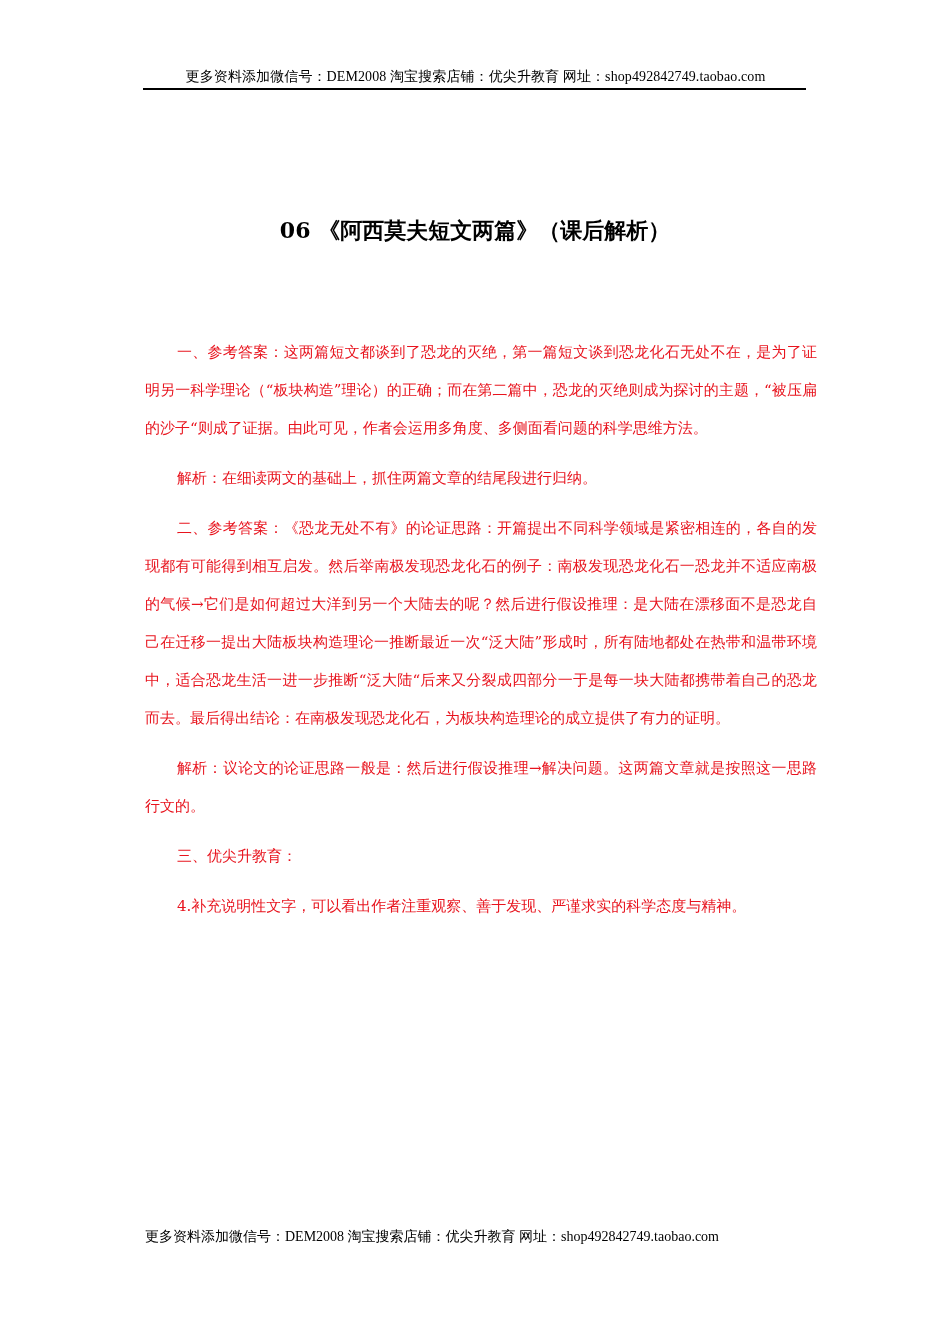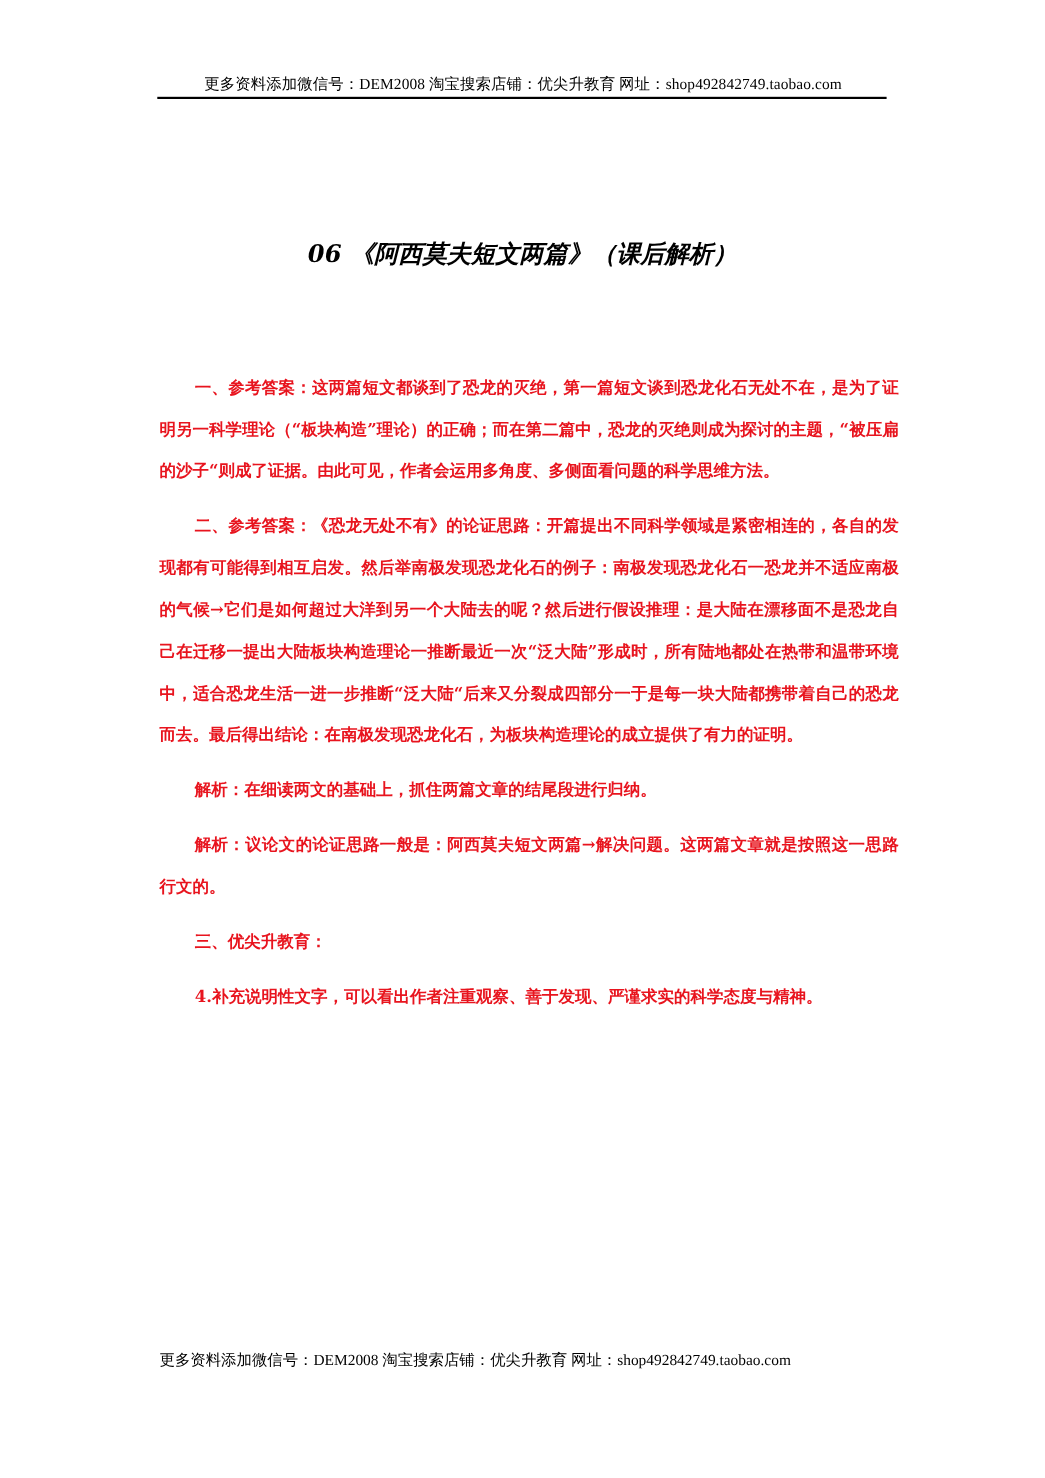--- a/index.html
+++ b/index.html
@@ -3,38 +3,38 @@
 <meta charset="utf-8">
 <style>
   html, body { margin: 0; padding: 0; background: #ffffff; }
   body { width: 950px; height: 1344px; position: relative; overflow: hidden;
          font-family: "DejaVu Serif", "Liberation Serif", serif; }
   .header { position: absolute; left: 145px; top: 68px; width: 661px;
             font-size: 14px; color: #000; white-space: nowrap; text-align: center;
             font-family: "Liberation Serif", "DejaVu Serif", serif; letter-spacing: 0.1px; }
   .header-rule { position: absolute; left: 143px; top: 88px; width: 663px; height: 2px; background: #000; }
   .title { position: absolute; left: 0; width: 950px; top: 216px; text-align: center;
-           font-size: 22px; color: #000; font-weight: bold; white-space: nowrap; font-style: italic; }
+           font-size: 22px; color: #000; font-weight: bold; white-space: nowrap; }
   .body { position: absolute; left: 145px; top: 333px; width: 672px; color: #e8141e;
-          font-size: 15px; line-height: 38px; font-weight: bold; }
+          font-size: 15px; line-height: 38px; }
   .para { text-indent: 32px; margin: 0 0 12px 0; text-align: justify; }
   .footer { position: absolute; left: 145px; top: 1228px; width: 661px;
             font-size: 14px; color: #000; white-space: nowrap;
             font-family: "Liberation Serif", "DejaVu Serif", serif; }
 </style>
 </head>
 <body>
 
 <div class="header">更多资料添加微信号：DEM2008  淘宝搜索店铺：优尖升教育 网址：shop492842749.taobao.com</div>
 <div class="header-rule"></div>
 
 <div class="title">06  《阿西莫夫短文两篇》（课后解析）</div>
 
 <div class="body">
   <p class="para">一、参考答案：这两篇短文都谈到了恐龙的灭绝，第一篇短文谈到恐龙化石无处不在，是为了证明另一科学理论（“板块构造”理论）的正确；而在第二篇中，恐龙的灭绝则成为探讨的主题，“被压扁的沙子“则成了证据。由此可见，作者会运用多角度、多侧面看问题的科学思维方法。</p>
+  <p class="para">解析：在细读两文的基础上，抓住两篇文章的结尾段进行归纳。</p>
   <p class="para">二、参考答案：《恐龙无处不有》的论证思路：开篇提出不同科学领域是紧密相连的，各自的发现都有可能得到相互启发。然后举南极发现恐龙化石的例子：南极发现恐龙化石一恐龙并不适应南极的气候→它们是如何超过大洋到另一个大陆去的呢？然后进行假设推理：是大陆在漂移面不是恐龙自己在迁移一提出大陆板块构造理论一推断最近一次“泛大陆”形成时，所有陆地都处在热带和温带环境中，适合恐龙生活一进一步推断“泛大陆“后来又分裂成四部分一于是每一块大陆都携带着自己的恐龙而去。最后得出结论：在南极发现恐龙化石，为板块构造理论的成立提供了有力的证明。</p>
-  <p class="para">解析：在细读两文的基础上，抓住两篇文章的结尾段进行归纳。</p>
-  <p class="para">解析：议论文的论证思路一般是：阿西莫夫短文两篇→解决问题。这两篇文章就是按照这一思路行文的。</p>
+  <p class="para">解析：议论文的论证思路一般是：然后进行假设推理→解决问题。这两篇文章就是按照这一思路行文的。</p>
   <p class="para">三、优尖升教育：</p>
   <p class="para">4.补充说明性文字，可以看出作者注重观察、善于发现、严谨求实的科学态度与精神。</p>
 </div>
 
 <div class="footer">更多资料添加微信号：DEM2008  淘宝搜索店铺：优尖升教育 网址：shop492842749.taobao.com</div>
 
 </body></html>

